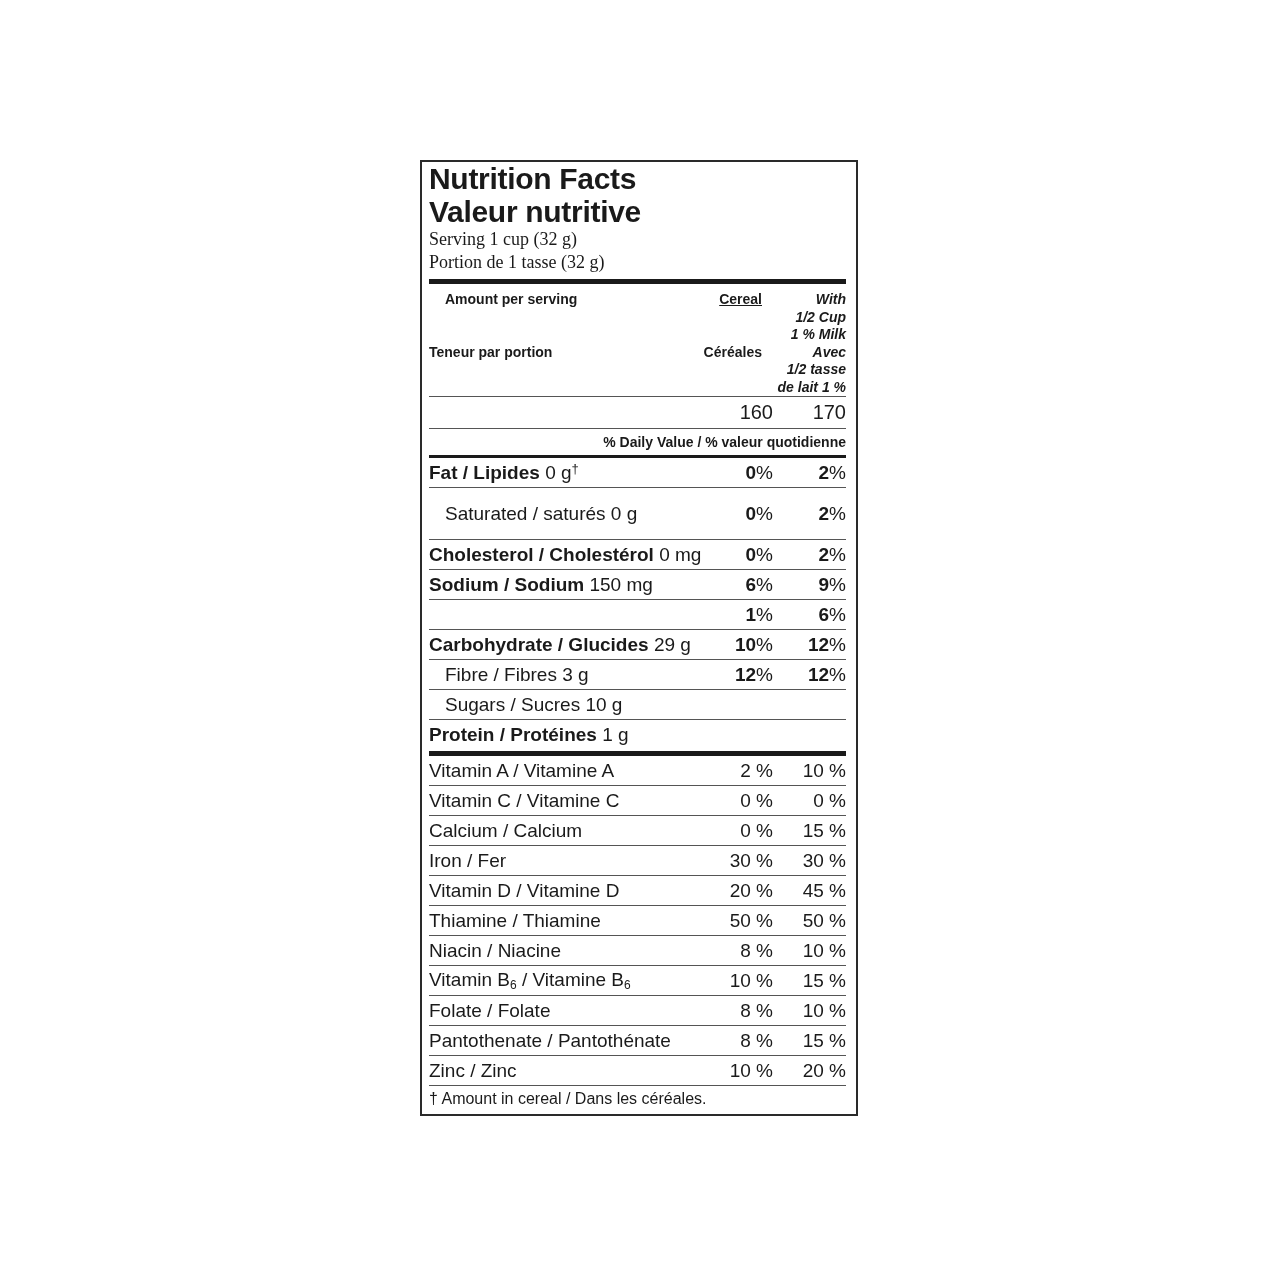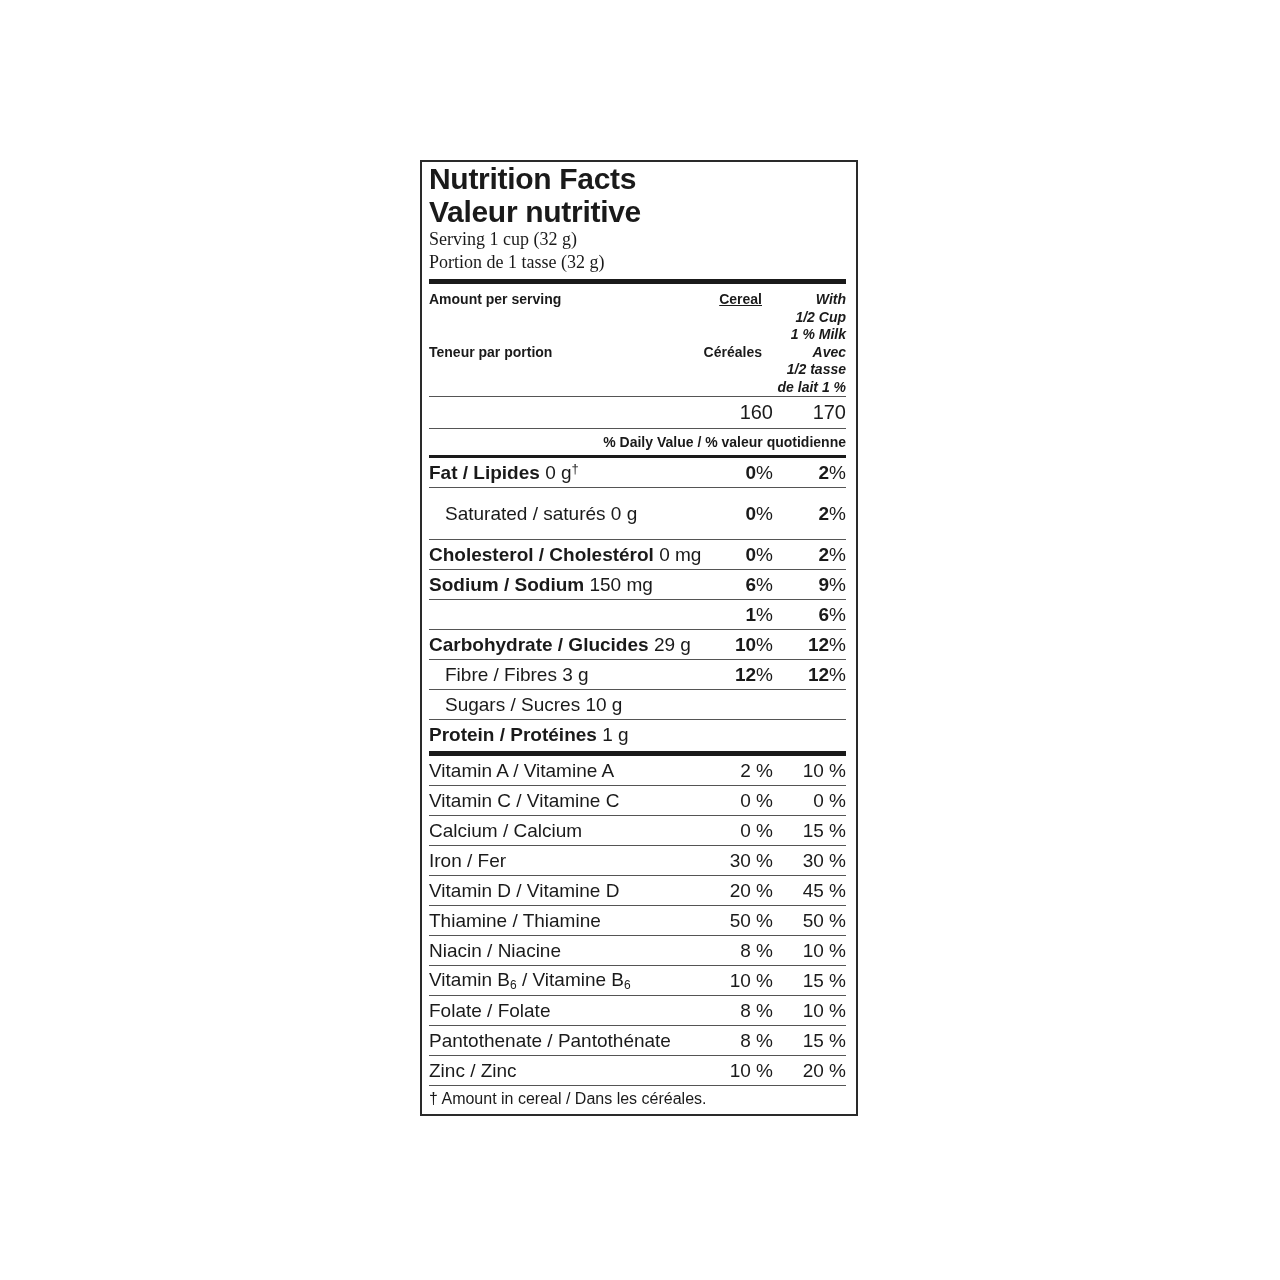--- a/index.html
+++ b/index.html
@@ -8,21 +8,21 @@
     position: absolute; left: 420px; top: 160px; width: 438px; height: 956px;
     border: 2px solid #2a2a2a; box-sizing: border-box; background: #fff;
   }
   .inner { position: absolute; left: 7px; right: 10px; top: 0; }
   .title { font-weight: bold; font-size: 30px; line-height: 32px; letter-spacing: -0.3px; margin-top: 1px; }
   .serving { font-size: 18px; line-height: 23px; font-family: Liberation Serif, serif; }
   .rule-thick { height: 5px; background: #1a1a1a; margin-top: 5px; }
   .rule-med { height: 3px; background: #1a1a1a; }
   .rule-thin { height: 1px; background: #555; }
   .hdr { position: relative; height: 112px; font-size: 14px; font-weight: bold; }
-  .hdr .a1 { position: absolute; left: 0; top: 7px; }
+  .hdr .a1 { position: absolute; left: 16px; top: 7px; }
   .hdr .a2 { position: absolute; left: 0; top: 60px; }
   .hdr .c1 { position: absolute; right: 84px; top: 7px; text-align: center; text-decoration: underline; }
   .hdr .c2 { position: absolute; right: 84px; top: 60px; text-align: right; }
   .hdr .m { position: absolute; right: 0; top: 7px; text-align: right; line-height: 17.5px; font-style: italic; }
   .row { position: relative; display: flex; align-items: center; font-size: 19px; }
   .row .name { flex: 1; white-space: nowrap; }
   .cols { position: absolute; right: 0; top: 0; bottom: 0; display: flex; align-items: center; }
   .cols span { display: inline-block; text-align: right; }
   .cols .c-a { width: 60px; margin-right: 13px; }
   .cols .c-b { width: 60px; }

